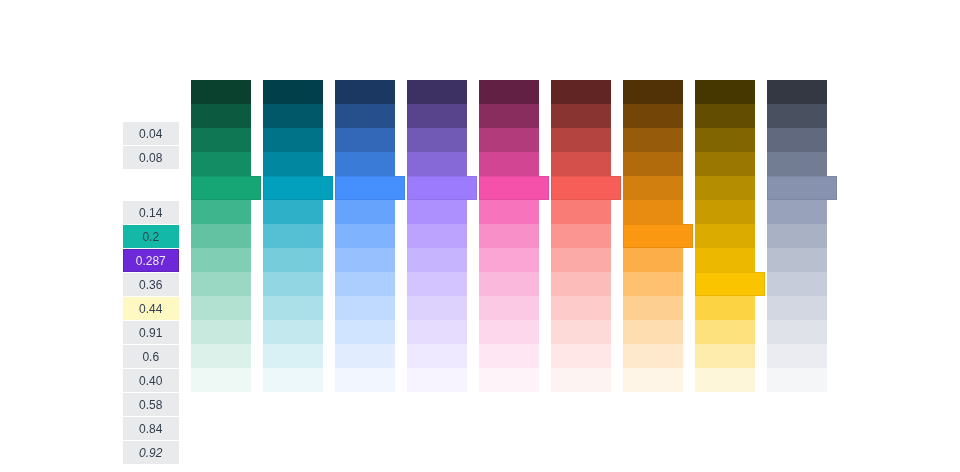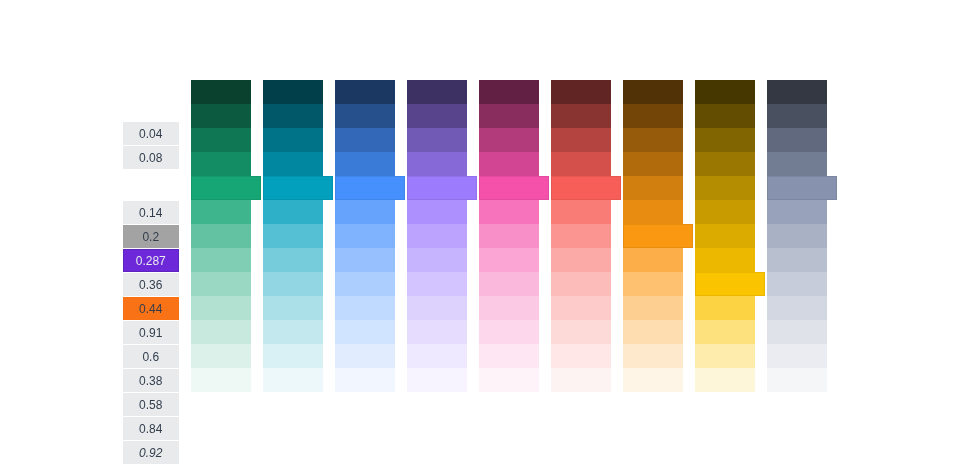--- a/index.html
+++ b/index.html
@@ -32,27 +32,27 @@
 <body>
 
 <div class="stage">
 
   <div class="palette">
 
     <div class="labelcol">
       <div class="labelcell" style="background: rgb(232, 234, 236); margin-top: 42px;">0.04</div>
       <div class="labelcell" style="background: rgb(232, 234, 236);">0.08</div>
       <div class="labelcell" style="background: rgb(232, 234, 236); margin-top: 32px;">0.14</div>
-      <div class="labelcell" style="background: #a3a3a3;">0.2</div>
+      <div class="labelcell" style="background: #14b8a6;">0.2</div>
       <div class="labelcell sel" style="background: #6d28d9;">0.287</div>
       <div class="labelcell" style="background: rgb(232, 234, 236);">0.36</div>
-      <div class="labelcell" style="background: #f97316;">0.44</div>
+      <div class="labelcell" style="background: #fef9c3;">0.44</div>
       <div class="labelcell" style="background: rgb(232, 234, 236);">0.91</div>
       <div class="labelcell" style="background: rgb(232, 234, 236);">0.6</div>
-      <div class="labelcell" style="background: rgb(232, 234, 236);">0.38</div>
+      <div class="labelcell" style="background: rgb(232, 234, 236);">0.40</div>
       <div class="labelcell" style="background: rgb(232, 234, 236);">0.58</div>
       <div class="labelcell" style="background: rgb(232, 234, 236);">0.84</div>
       <div class="labelcell" style="background: rgb(232, 234, 236); font-style: italic;">0.92</div>
     </div>
 
     <div class="swcol">
       <div class="sw" style="background-color: rgb(9, 65, 46);"></div>
       <div class="sw" style="background-color: rgb(12, 91, 64);"></div>
       <div class="sw" style="background-color: rgb(16, 119, 84);"></div>
       <div class="sw" style="background-color: rgb(19, 141, 99);"></div>

